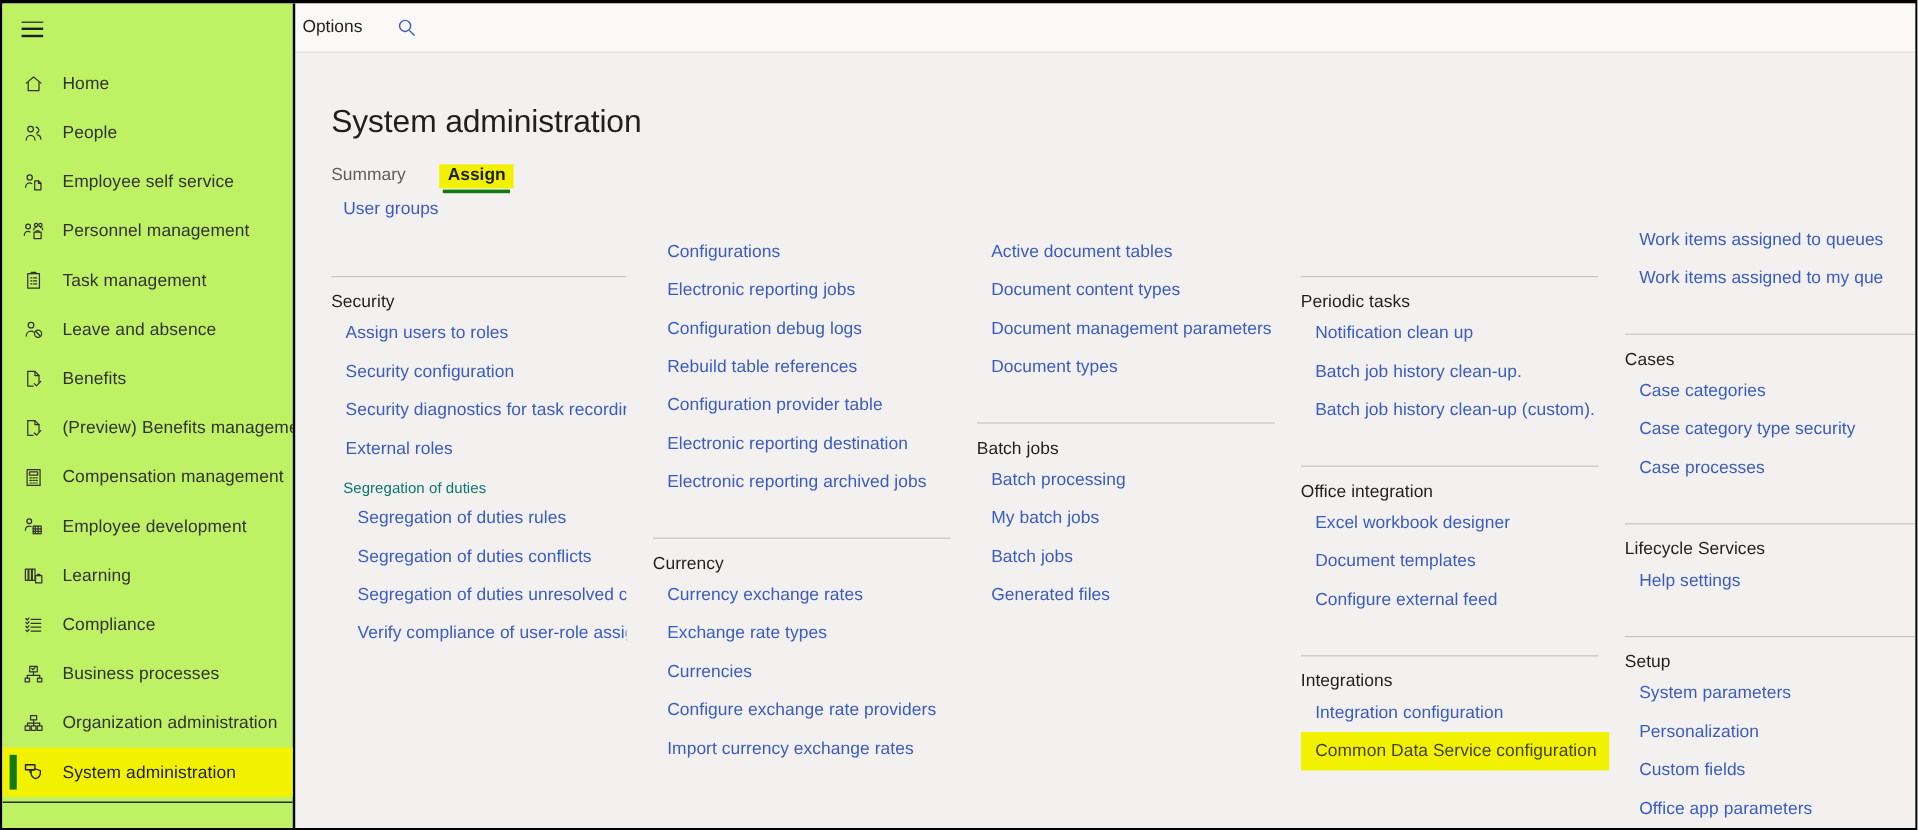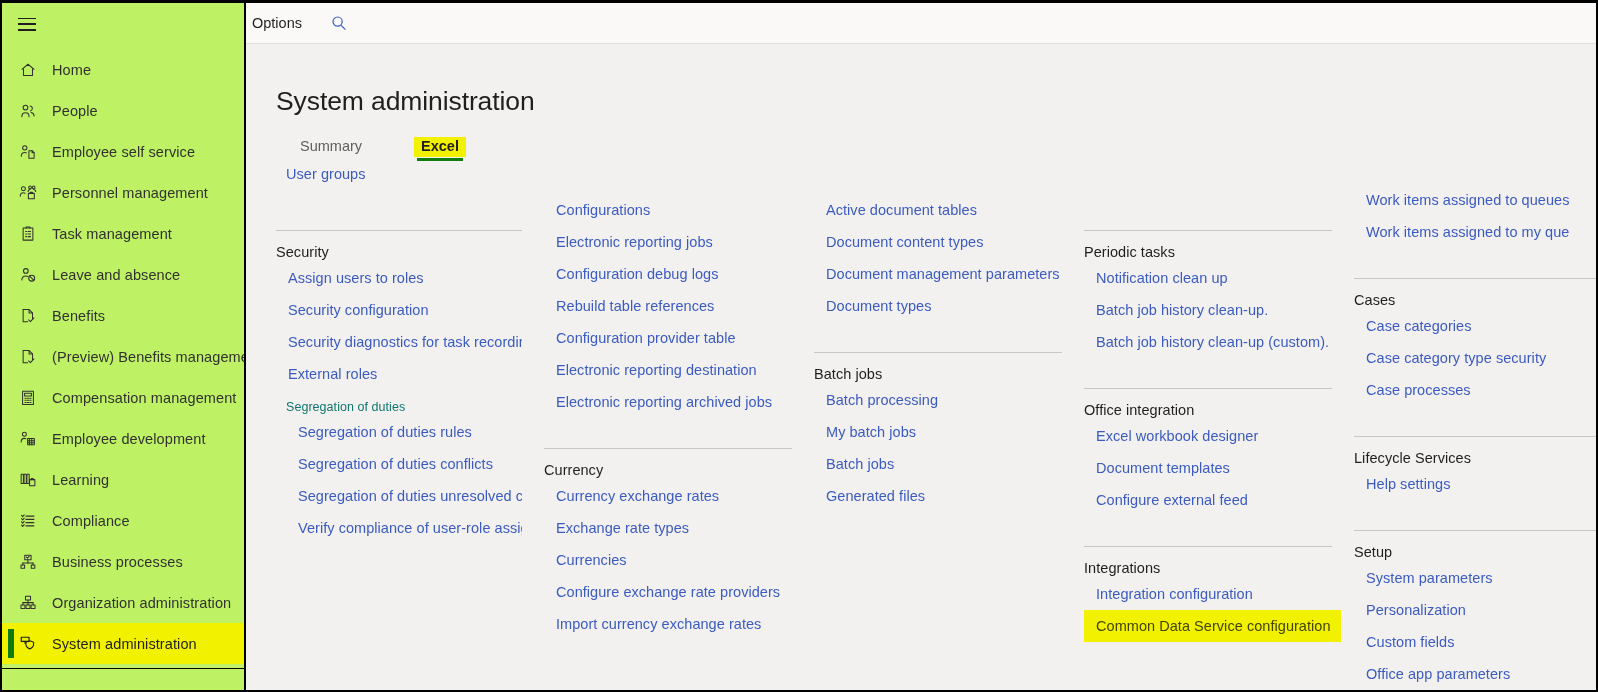--- a/index.html
+++ b/index.html
@@ -140,21 +140,20 @@
     margin-top: 18px;
     height: 22px;
   }
   .tab {
     position: relative;
     font-size: 14.5px;
     color: #605e5c;
     cursor: pointer;
     padding-bottom: 2px;
     line-height: 17px;
-    margin-left: 24px;
   }
   .tab.active {
     color: #201f1e;
     font-weight: 700;
     background: #f2f200;
     padding: 1px 7px 2px 7px;
   }
   .tab.active::after {
     content: "";
     position: absolute;
@@ -449,21 +448,21 @@
           <line x1="10.2" y1="10.4" x2="14.4" y2="14.6" stroke="#3b5bc0" stroke-width="1.2"></line>
         </svg>
       </span>
     </div>
 
     <div class="page-body">
       <div class="page-title">System administration</div>
 
       <div class="tabstrip" id="tabstrip">
           <span class="tab">Summary</span>
-          <span class="tab active">Excel</span>
+          <span class="tab active">Assign</span>
         </div>
 
       <div class="lnk-wrap" style="margin-top:1px;">
         <a class="lnk" style="padding-left:10px;display:inline-block;">User groups</a>
       </div>
 
       <div class="columns" id="columns">
           <div class="col col-0">
             <div style="margin-top: 46px;">
               <div class="group">

